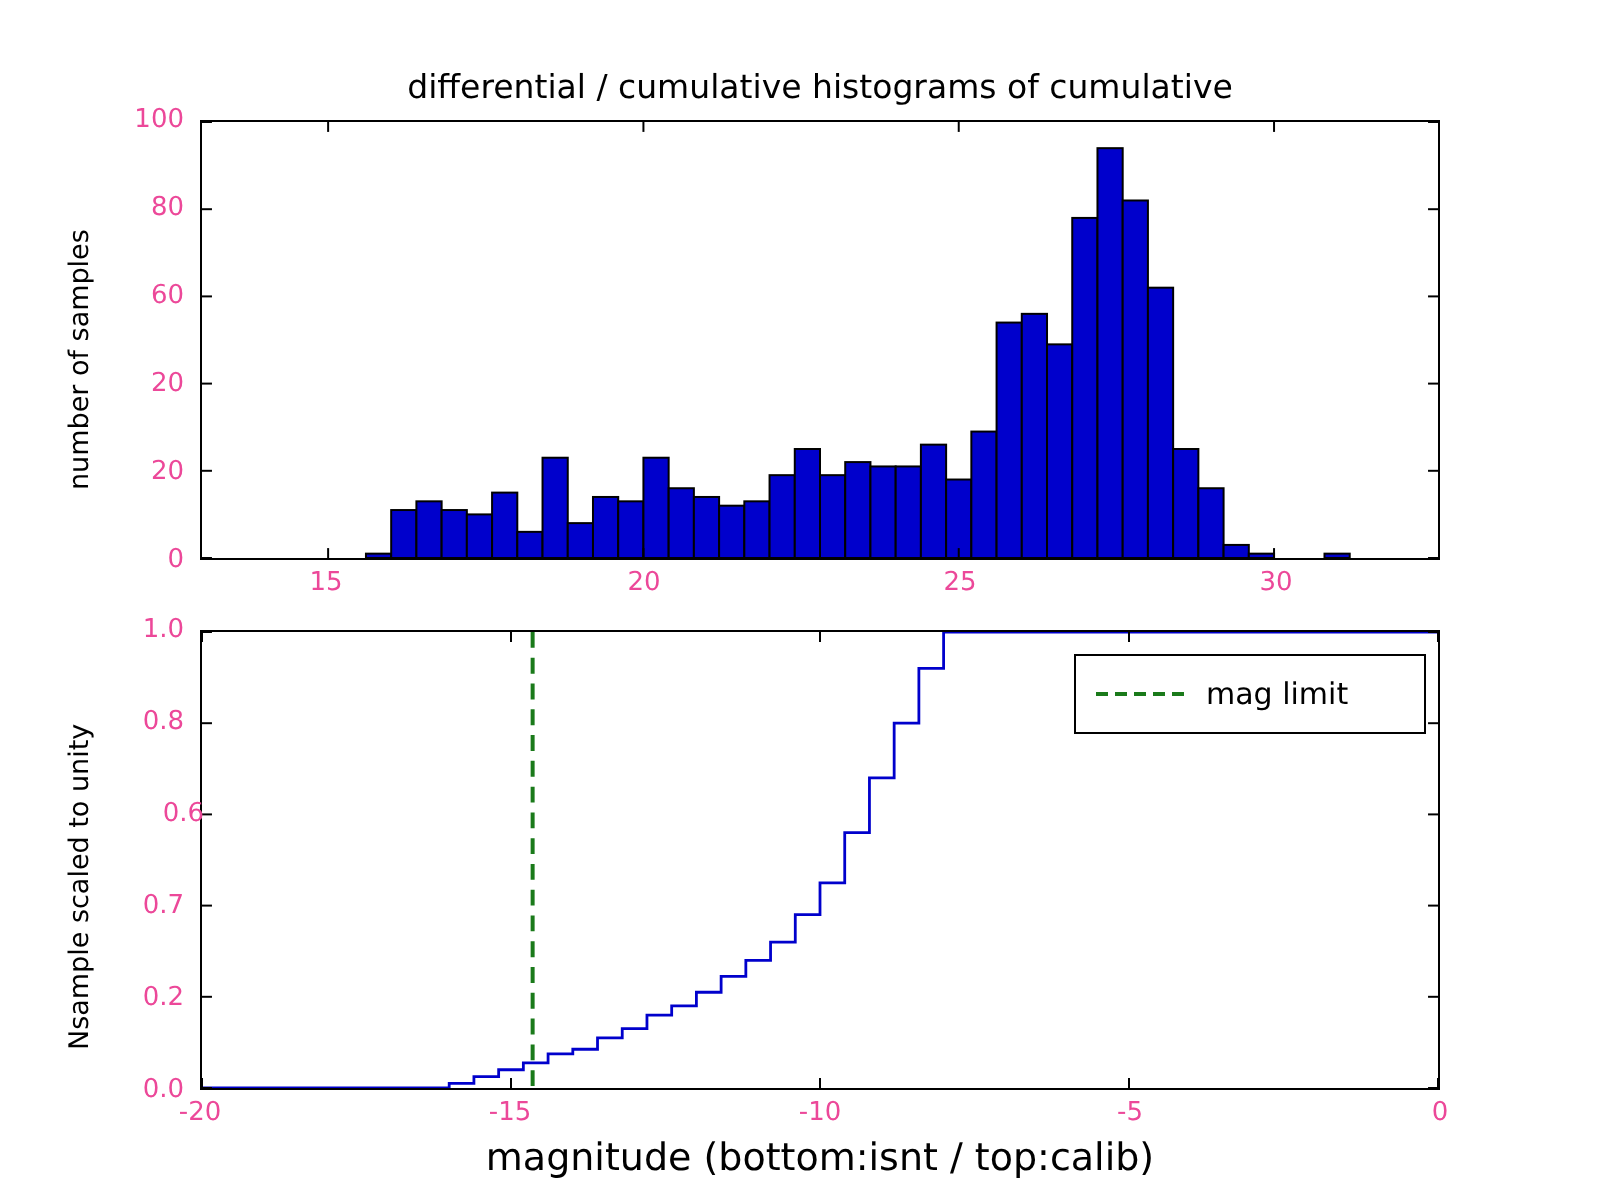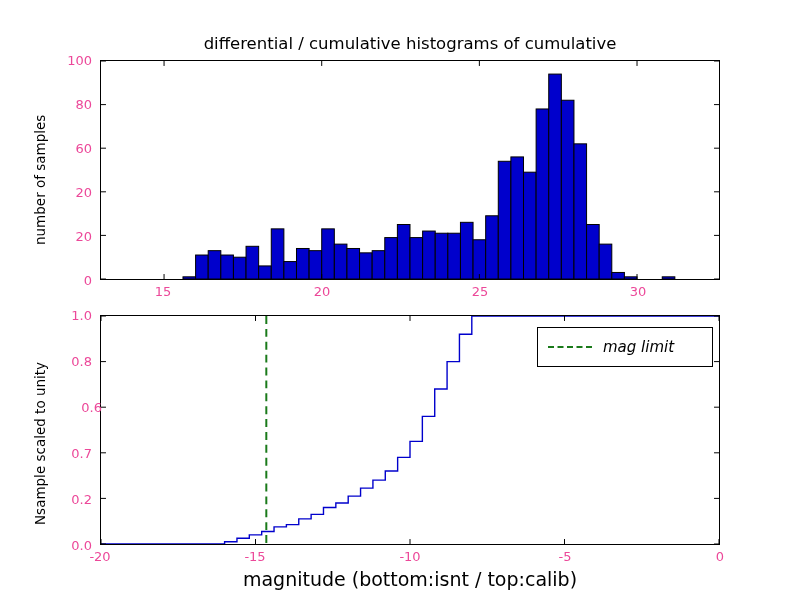--- a/index.html
+++ b/index.html
@@ -99,21 +99,20 @@
   }
   #legend-box .legend-line {
     width: 44px;
     height: 0;
     border-top: 2px dashed #1a7a1a;
     margin-right: 11px;
   }
   #legend-box .legend-text {
     font-size: 15px;
     color: #000000;
-    font-style: italic;
   }
 </style>
 </head>
 <body>
 
 <div id="figure">
 
   <div class="title">differential / cumulative histograms of cumulative</div>
 
   <div class="axes" id="axes-top">

